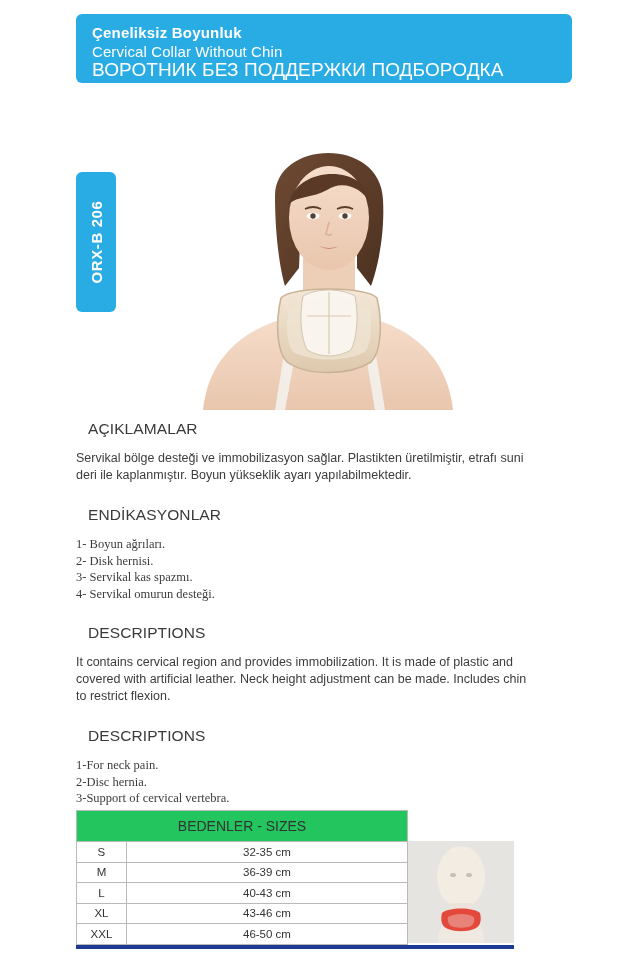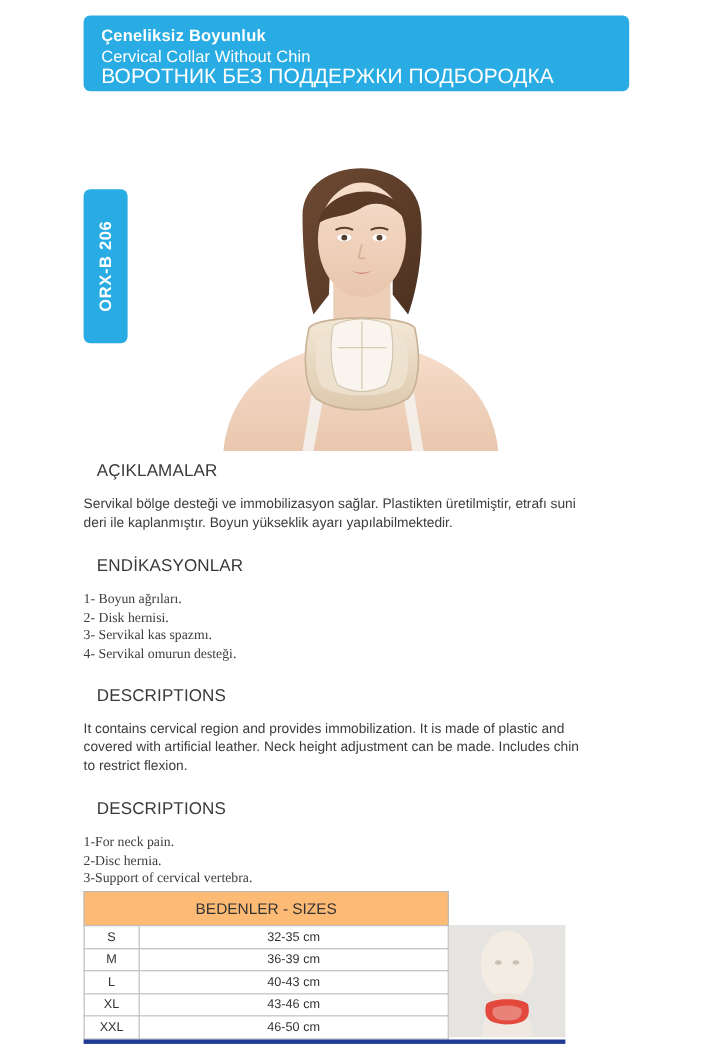--- a/index.html
+++ b/index.html
@@ -110,21 +110,21 @@
 
   
   .sizes-wrap {
     position: absolute;
     left: 76px; top: 810px;
     width: 410px;
   }
   .sizes-title {
     width: 332px;
     height: 31px;
-    background: #fdba74;
+    background: #22c55e;
     border: 1px solid #b9b9b9;
     border-bottom: none;
     display: flex;
     align-items: center;
     justify-content: center;
     font-size: 14px;
     color: #333;
   }
   table.sizes {
     border-collapse: collapse;

